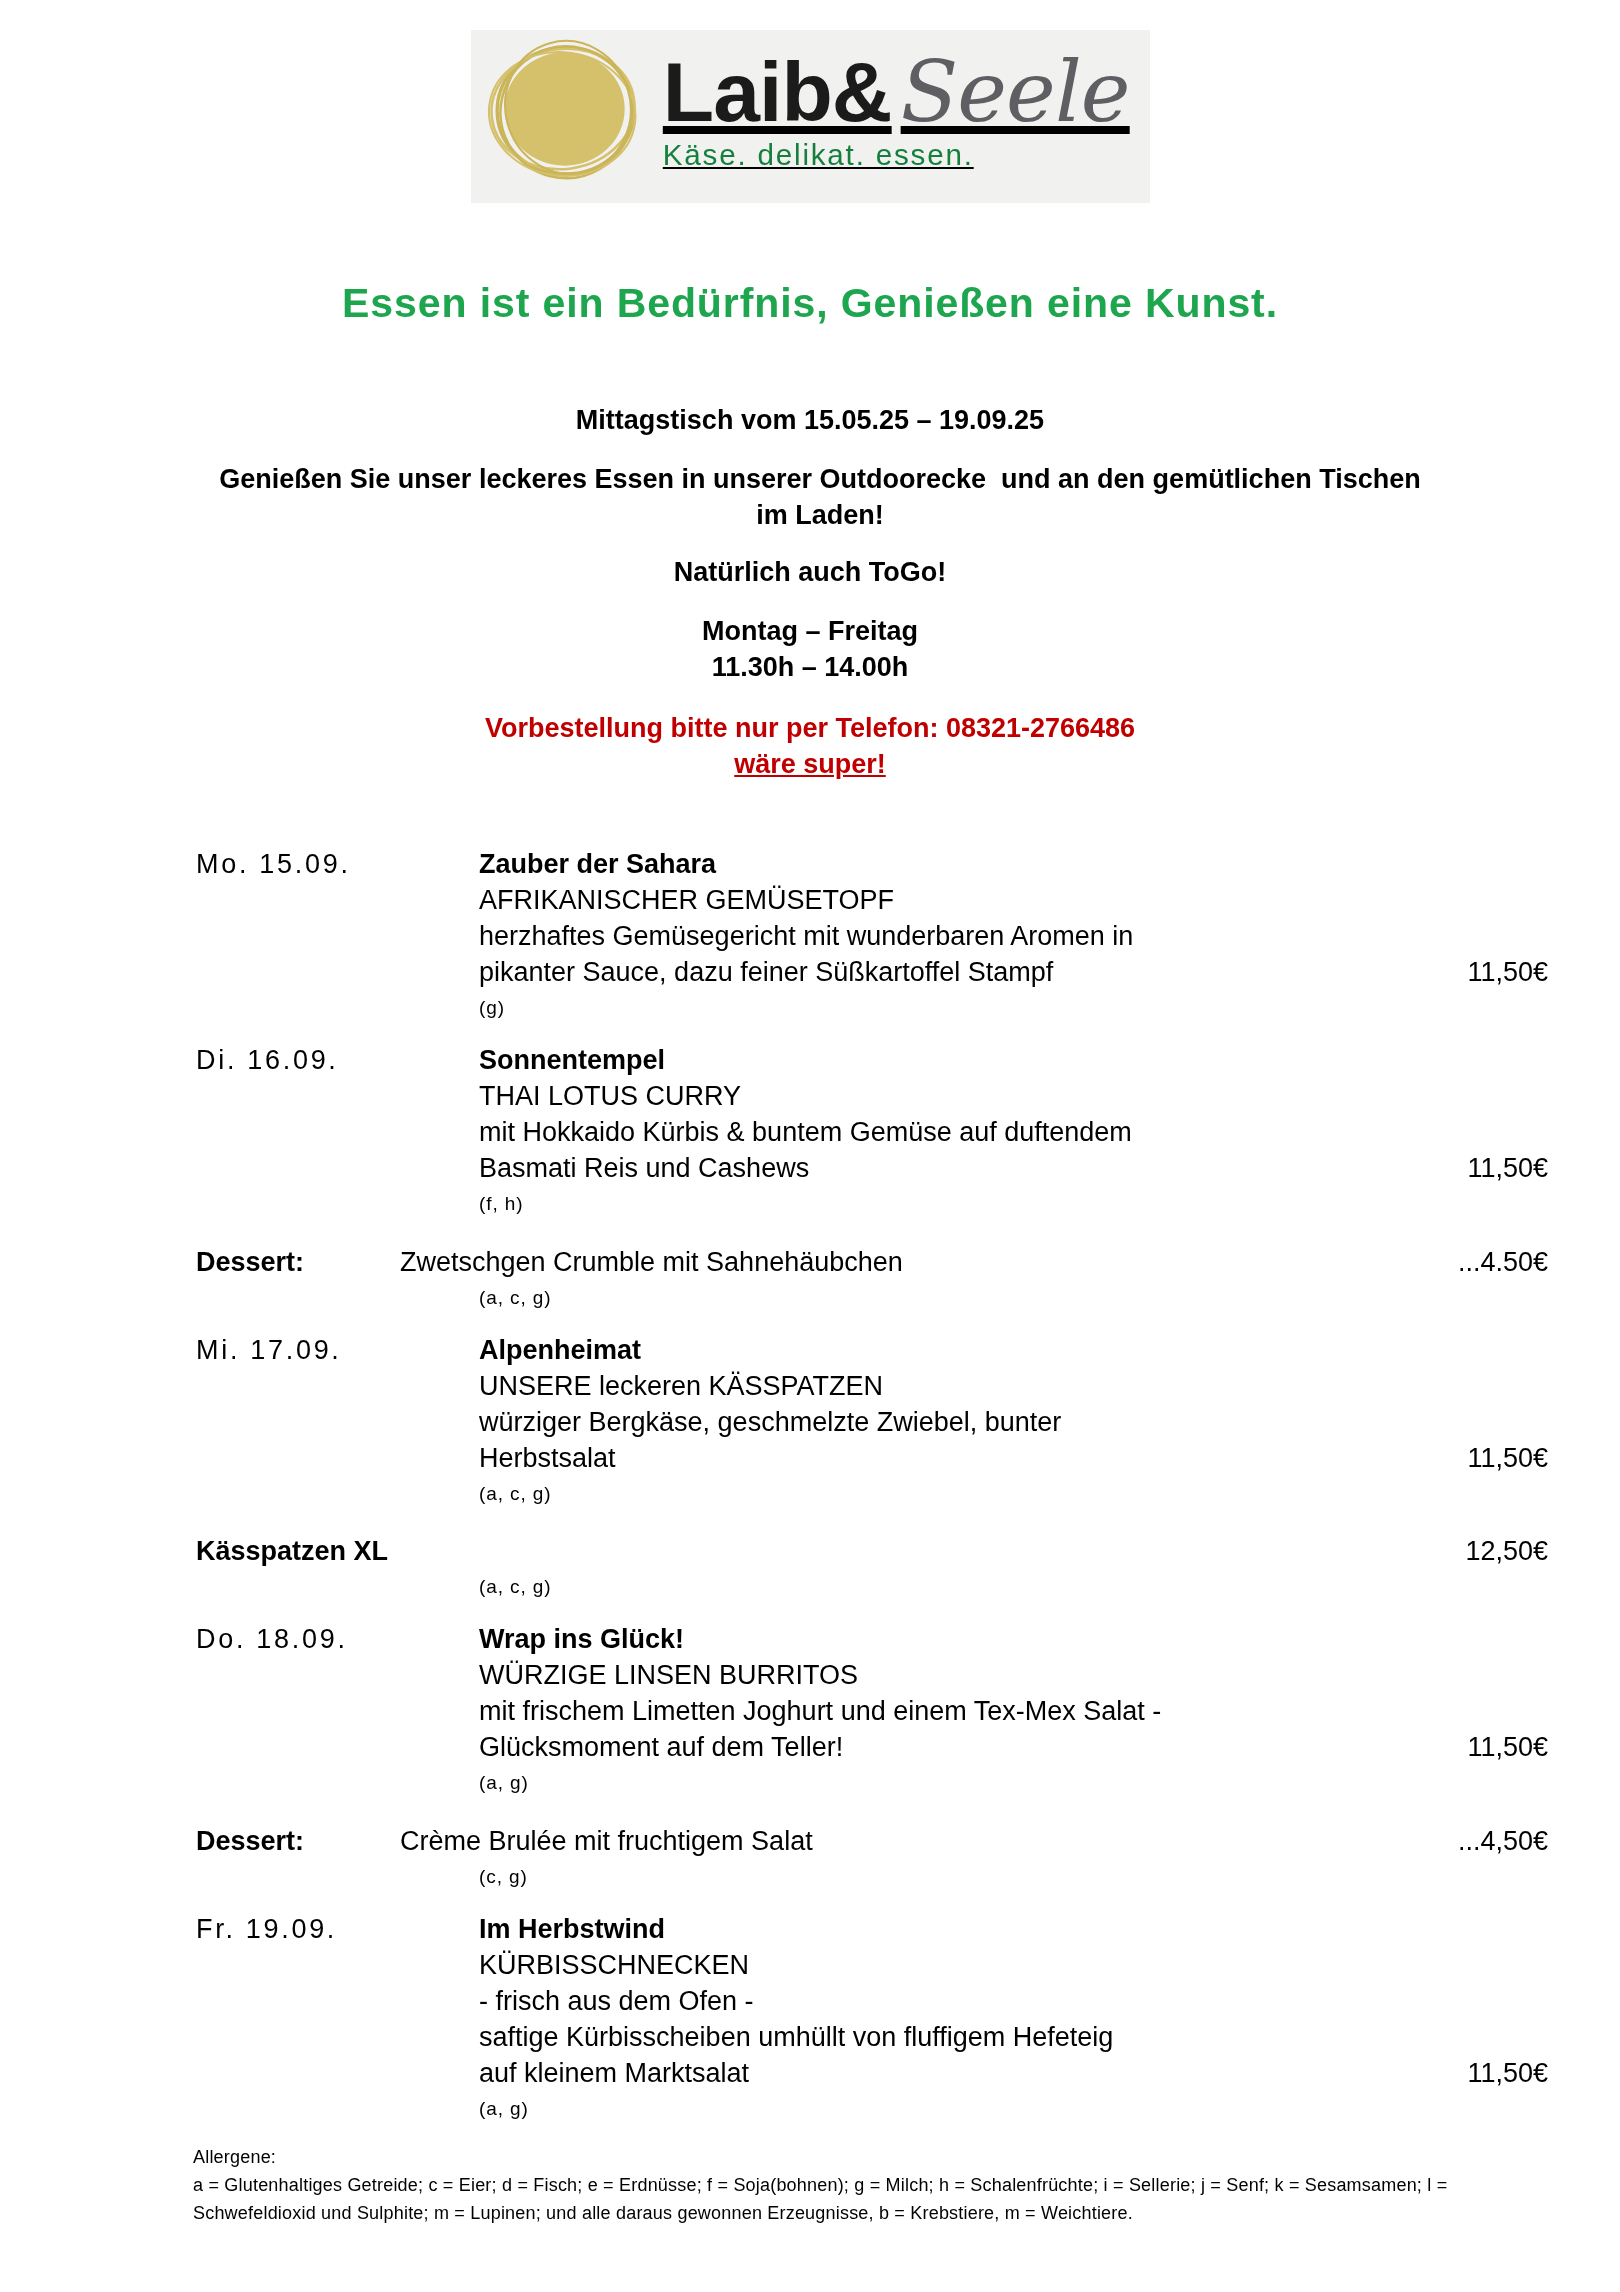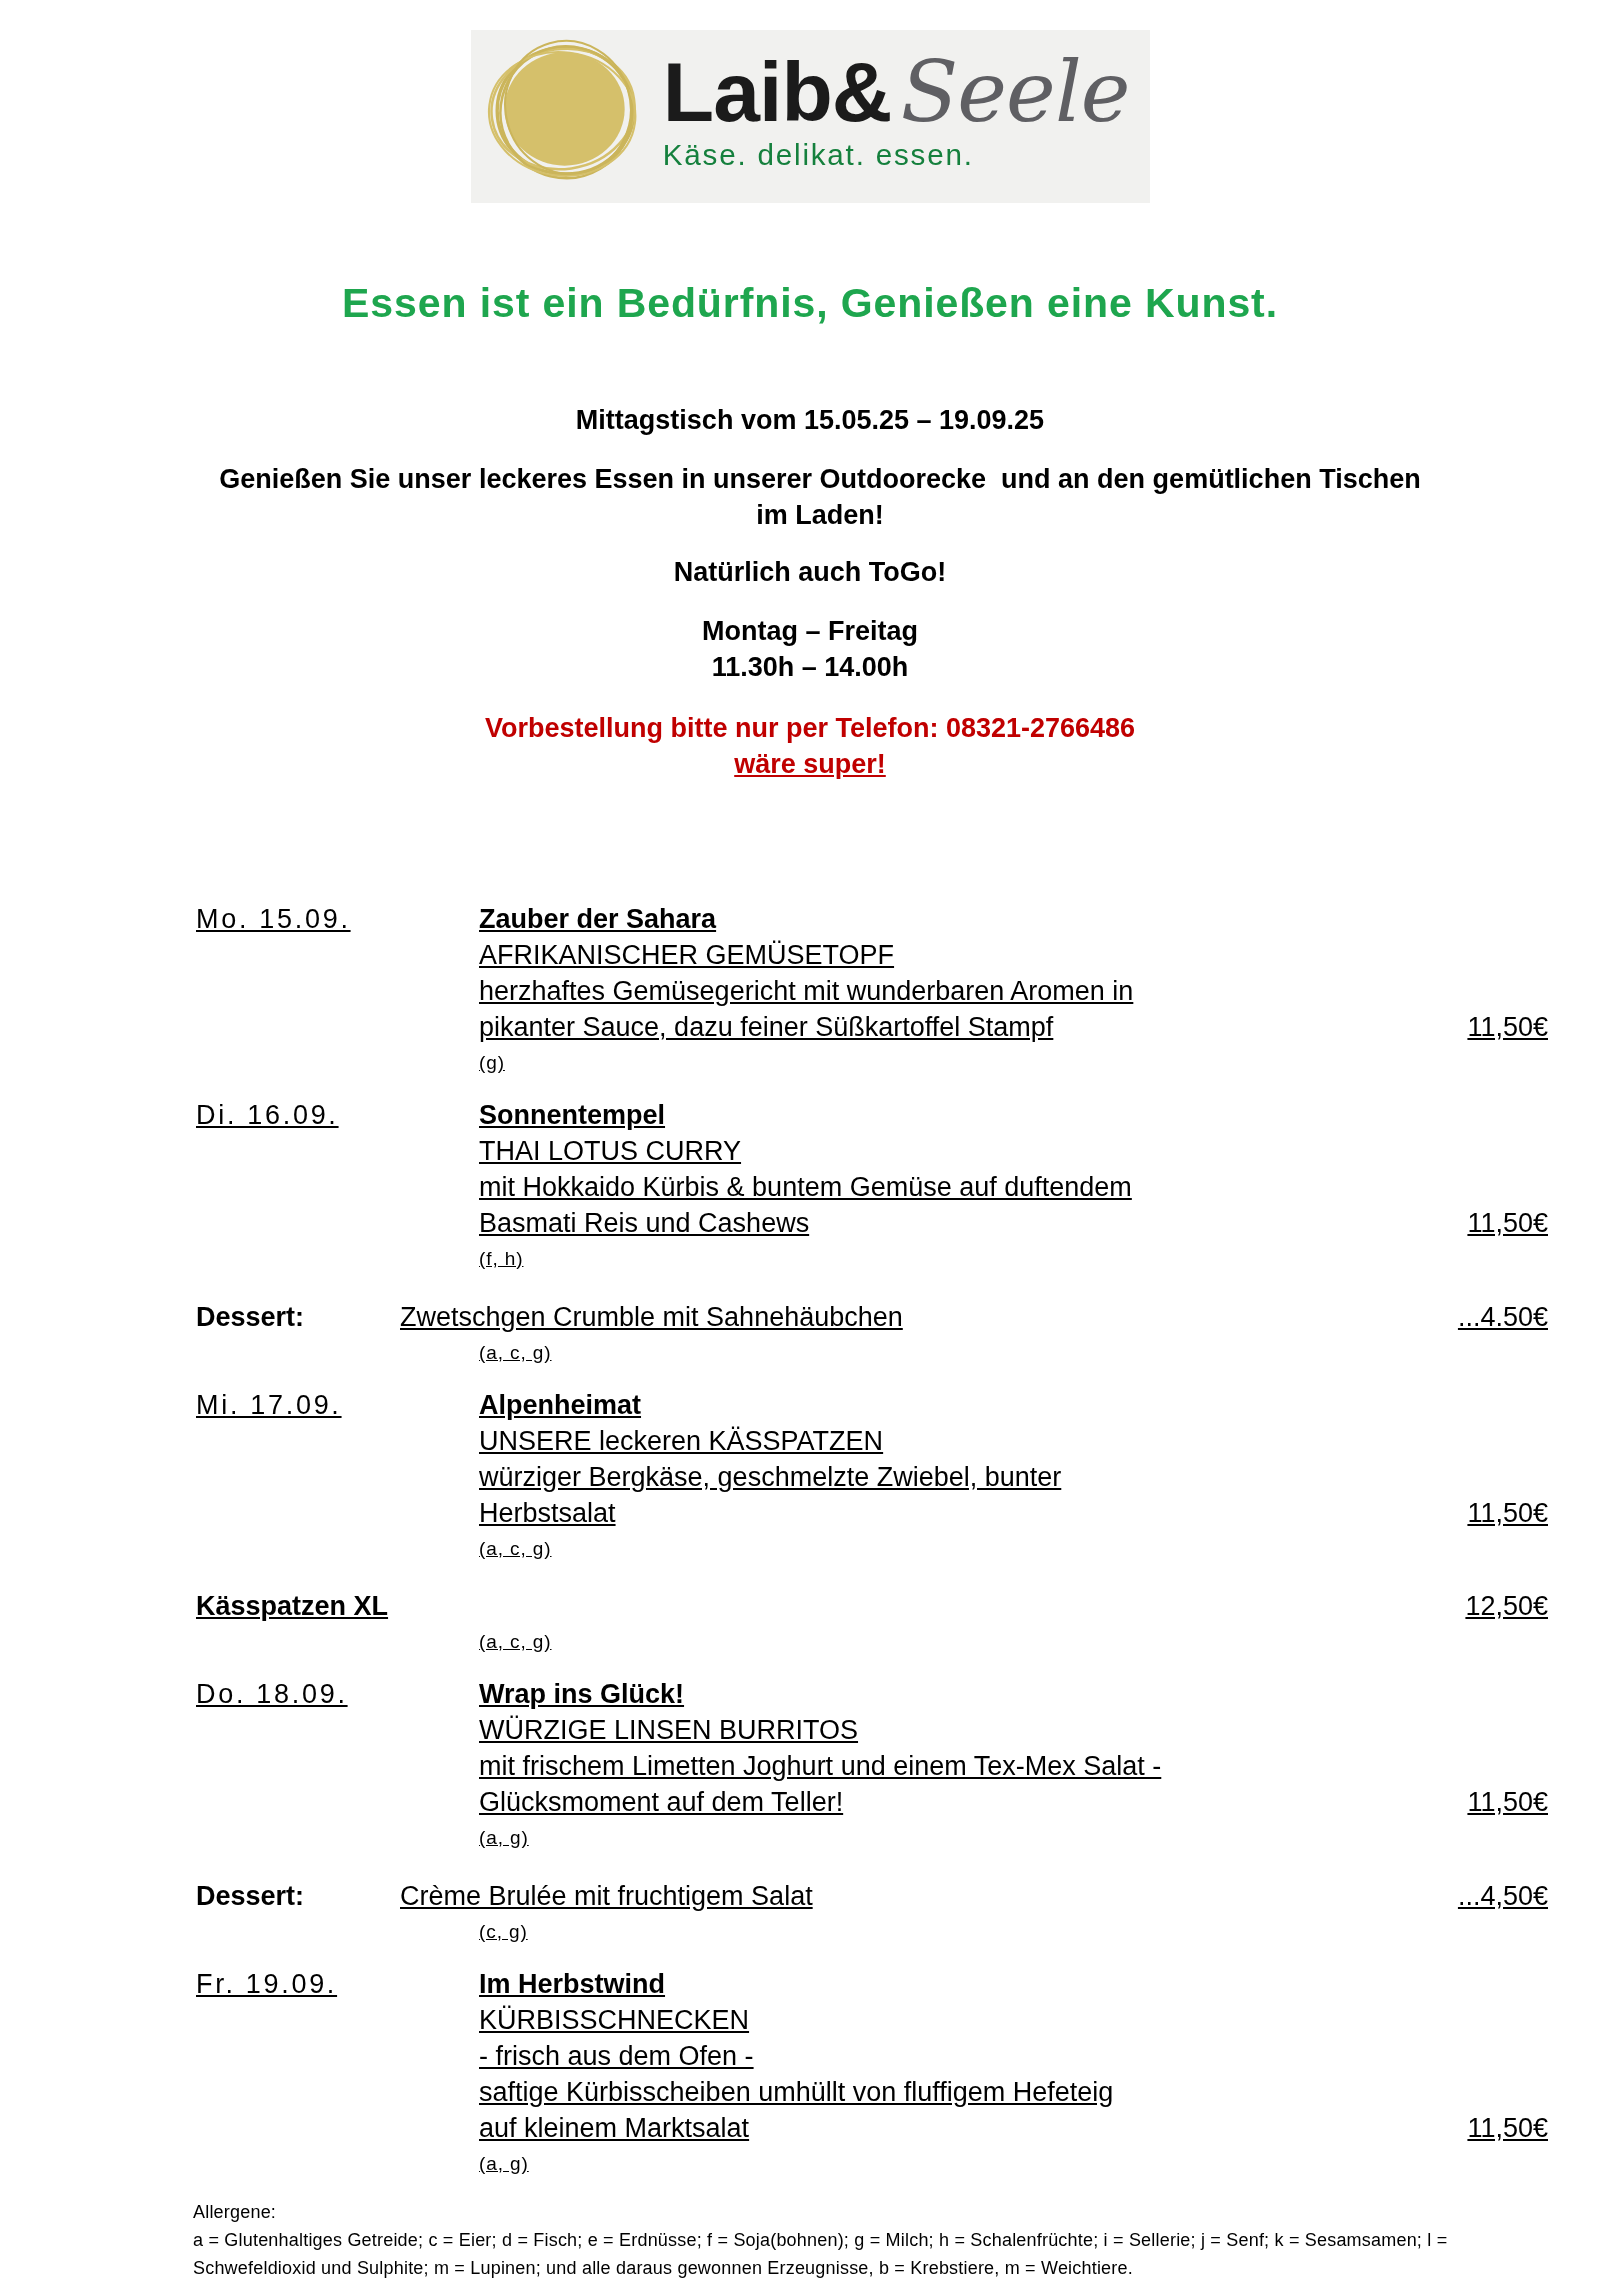--- a/index.html
+++ b/index.html
@@ -20,20 +20,21 @@
   }
   
   .logo-row{
     margin:29.6px auto 0 auto;
     width:679px;
     background:#f1f1ef;
     display:flex;
     align-items:center;
     justify-content:center;
     padding:9px 16px 19.7px 7.2px;
+    text-decoration:underline;
   }
   .logo-mark{flex:none;line-height:0;}
   .logo-textcol{margin-left:14.3px;}
   .logo-brand{
     font-size:84px;
     line-height:1.0;
     letter-spacing:-0.9px;
     white-space:nowrap;
   }
   .brand-bold{font-weight:bold;color:#1b1b1b;}
@@ -67,24 +68,23 @@
   }
   .hdr-title{margin-top:75px;}
   .hdr-intro{margin-top:22.4px;}
   .hdr-intro .line{white-space:pre;padding-left:20px;}
   .hdr-togo{margin-top:21.5px;}
   .hdr-sched{margin-top:23px;}
   .hdr-red{margin-top:25px;color:var(--red,#C00000);}
   .hdr-red .underlined{text-decoration:underline;}
   
   .menu{
-    margin:119px 72px 0 196px;
+    margin:64px 72px 0 196px;
     font-size:27px;
     line-height:36px;
-    text-decoration:underline;
   }
   .row{display:flex;}
   .datecol{
     width:283px;
     flex:none;
     letter-spacing:2.7px;
   }
   .dishcol{
     flex:1;
     display:flex;

